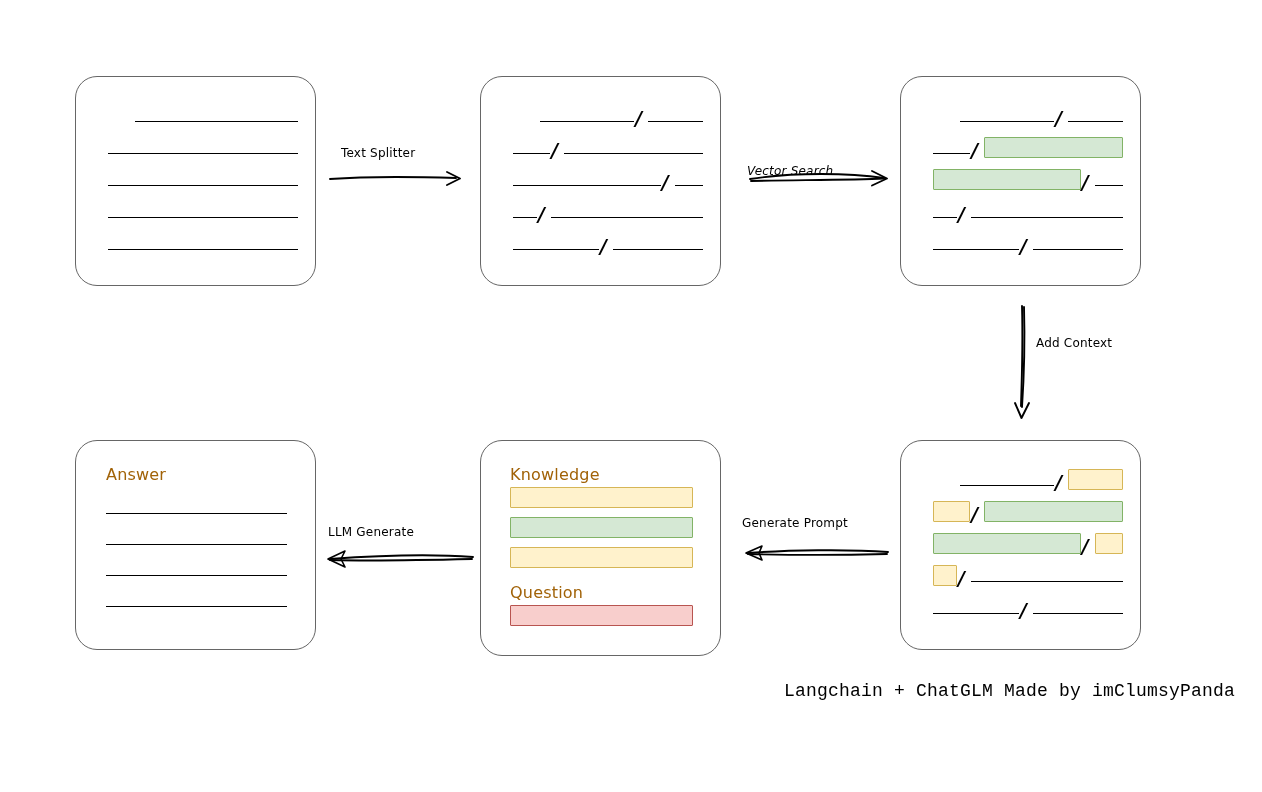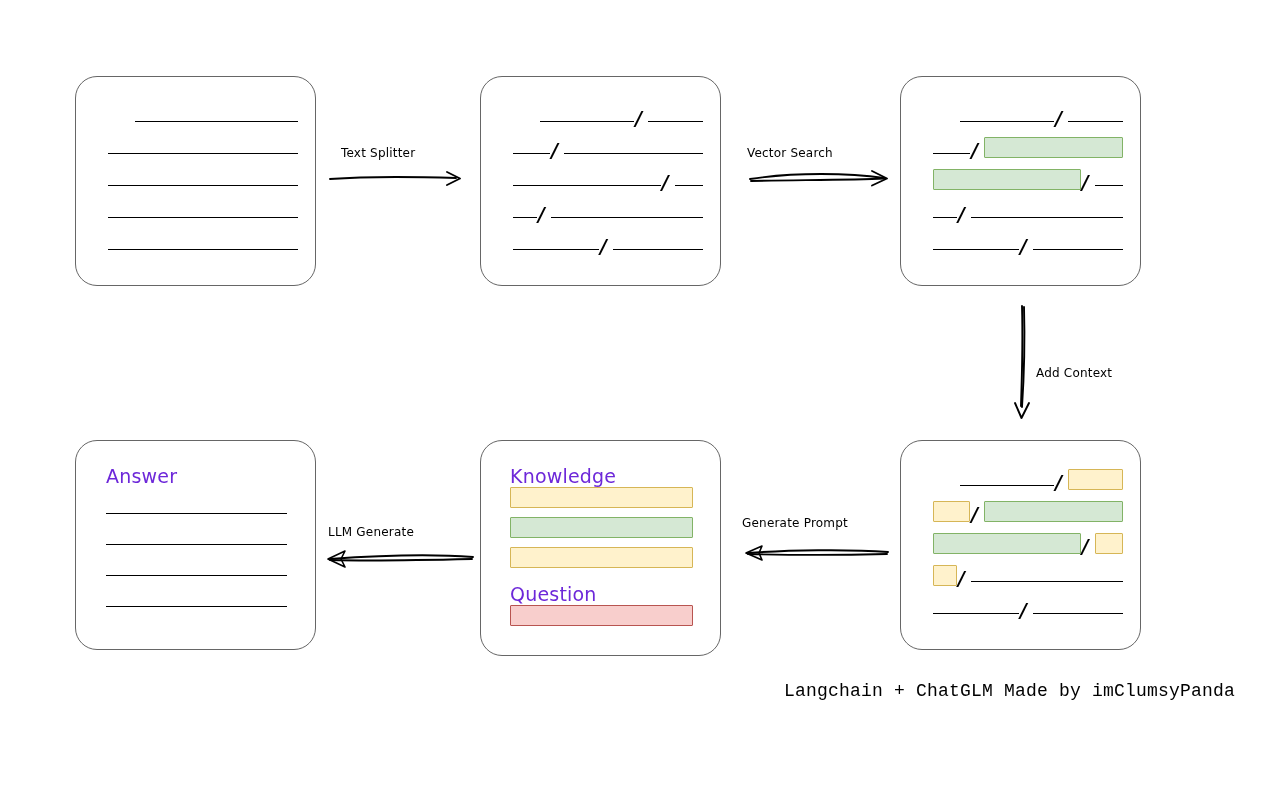--- a/index.html
+++ b/index.html
@@ -56,22 +56,22 @@
     border-radius: 1px;
   }
   .chunk.green  { background: #d5e8d4; border: 1.4px solid #82b366; }
   .chunk.yellow { background: #fff2cc; border: 1.4px solid #d6b656; }
   .chunk.red    { background: #f8cecc; border: 1.4px solid #b85450; }
 
   
   .box-label {
     position: absolute;
     font-family: "DejaVu Sans", sans-serif;
-    font-size: 19px;
-    color: #6d28d9;
+    font-size: 16px;
+    color: #a16207;
     letter-spacing: 0.2px;
     white-space: nowrap;
   }
 
   
   .arrow-label {
     position: absolute;
     font-family: "DejaVu Sans", sans-serif;
     font-size: 12px;
     color: #000000;
@@ -183,28 +183,28 @@
       <div class="slash" style="left: 118.92px; top: 172px;">/</div>
       <div class="rule" style="left: 131.92px; top: 172px; width: 90.24px;"></div>
     </div>
 
   <div class="arrow-label" style="left:341px; top:146px;">Text Splitter</div>
   <svg class="arrow-svg" style="left:330px; top:168px;" width="140" height="22">
     <path d="M0,11 C40,8 95,9 126,10" stroke-width="1.9" stroke-linecap="round"></path>
     <polyline points="117,4 130,10.5 117,17" stroke-width="1.9" stroke-linecap="round" stroke-linejoin="round"></polyline>
   </svg>
 
-  <div class="arrow-label" style="left:747px; top:146px;">Vector Search</div>
+  <div class="arrow-label" style="left:747px; top:164px;font-style:italic;">Vector Search</div>
   <svg class="arrow-svg" style="left:750px; top:167px;" width="145" height="24">
     <path d="M0,12 C45,5 100,6 134,11" stroke-width="1.9" stroke-linecap="round"></path>
     <path d="M1,14 C48,13 102,13 134,11.5" stroke-width="1.9" stroke-linecap="round"></path>
     <polyline points="122,4 137,11.5 122,18.5" stroke-width="1.9" stroke-linecap="round" stroke-linejoin="round"></polyline>
   </svg>
 
-  <div class="arrow-label" style="left:1036px; top:366px;">Add Context</div>
+  <div class="arrow-label" style="left:1036px; top:336px;">Add Context</div>
   <svg class="arrow-svg" style="left:1013px; top:306px;" width="26" height="116">
     <path d="M9,0 C10,35 9,70 8,100" stroke-width="1.9" stroke-linecap="round"></path>
     <path d="M11,1 C12,36 11,71 9,101" stroke-width="1.9" stroke-linecap="round"></path>
     <polyline points="2,97 8.5,112 16,97" stroke-width="1.9" stroke-linecap="round" stroke-linejoin="round"></polyline>
   </svg>
 
   <div class="arrow-label" style="left:742px; top:516px;">Generate Prompt</div>
   <svg class="arrow-svg" style="left:738px; top:542px;" width="152" height="24">
     <path d="M150,10 C110,7 50,8 10,11" stroke-width="1.9" stroke-linecap="round"></path>
     <path d="M149,12 C108,13 48,13 10,12" stroke-width="1.9" stroke-linecap="round"></path>

